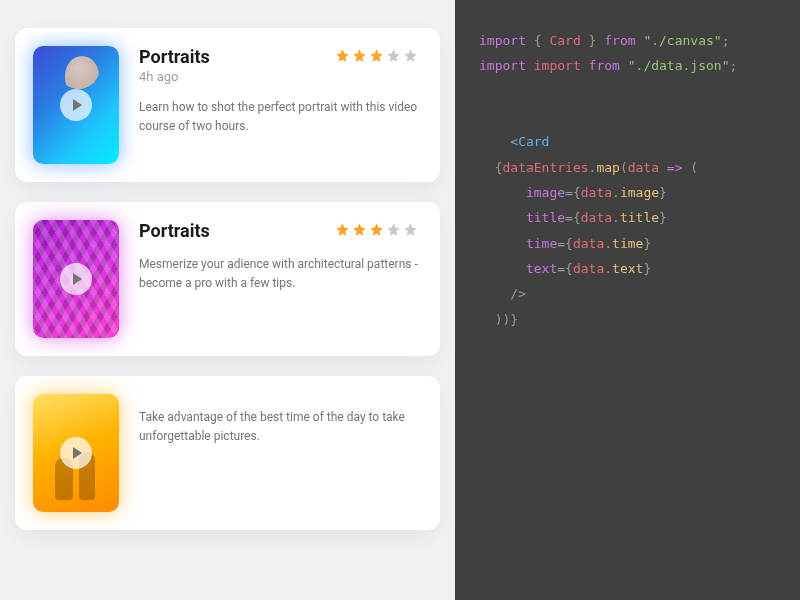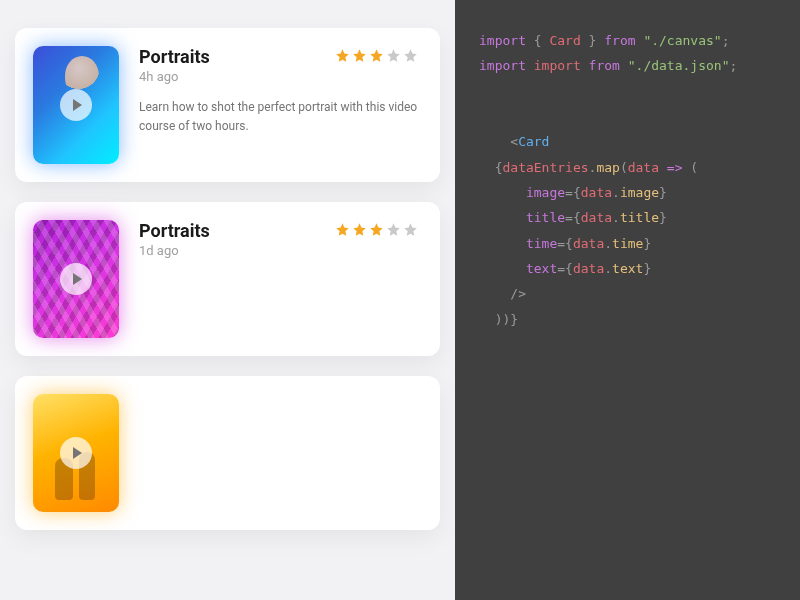--- a/index.html
+++ b/index.html
@@ -139,28 +139,29 @@
                 <path d="M12 2l2.9 6.9L22 9.8l-5.5 5 1.6 7.2L12 18.6 5.9 22l1.6-7.2L2 9.8l7.1-.9L12 2z" class="star-empty"></path>
               </svg>
             </span>
             <span class="star">
               <svg viewBox="0 0 24 24">
                 <path d="M12 2l2.9 6.9L22 9.8l-5.5 5 1.6 7.2L12 18.6 5.9 22l1.6-7.2L2 9.8l7.1-.9L12 2z" class="star-empty"></path>
               </svg>
             </span>
           </div>
         </div>
-        <div class="card-time">1d ago</div>
+        <div class="card-text">Mesmerize your adience with architectural patterns - become a pro with a few tips.</div>
       </div>
     </div>
     <div class="card">
       <div class="thumb thumb-2">
         <div class="play-btn"></div>
       </div>
       <div class="card-body">
+        <div class="card-text">Take advantage of the best time of the day to take unforgettable pictures.</div>
       </div>
     </div>
   </div>
 <div class="right-pane">
     <div class="code-line"><span class="tok-kw">import</span><span class="tok-punc"> { </span><span class="tok-id">Card</span><span class="tok-punc"> } </span><span class="tok-kw">from</span><span class="tok-punc"> </span><span class="tok-str">"./canvas"</span><span class="tok-punc">;</span></div>
     <div class="code-line"><span class="tok-kw">import</span><span class="tok-punc"> </span><span class="tok-id">import</span><span class="tok-punc"> </span><span class="tok-kw">from</span><span class="tok-punc"> </span><span class="tok-str">"./data.json"</span><span class="tok-punc">;</span></div>
     <div class="blank"></div>
     <div class="blank"></div>
     <div class="code-line"><span class="tok-punc">    &lt;</span><span class="tok-comp">Card</span></div>
     <div class="code-line"><span class="tok-punc">  {</span><span class="tok-id">dataEntries</span><span class="tok-punc">.</span><span class="tok-field">map</span><span class="tok-punc">(</span><span class="tok-id">data</span><span class="tok-punc"> </span><span class="tok-kw">=&gt;</span><span class="tok-punc"> (</span></div>

